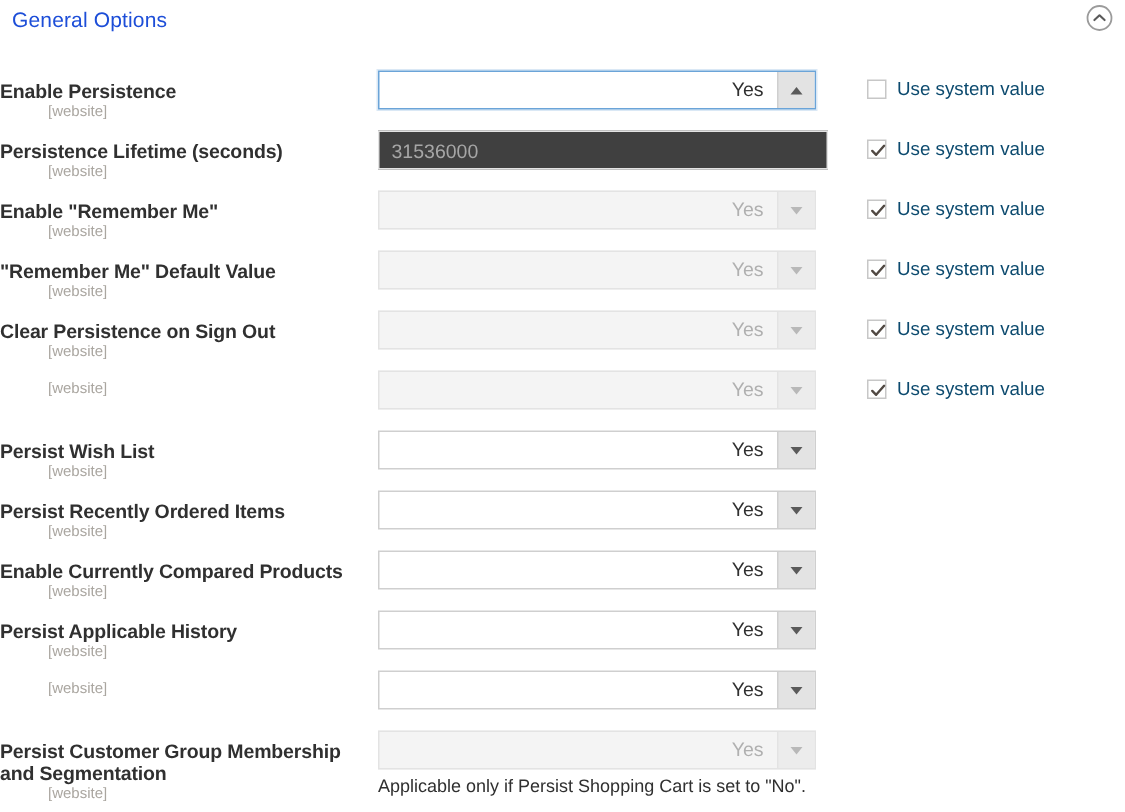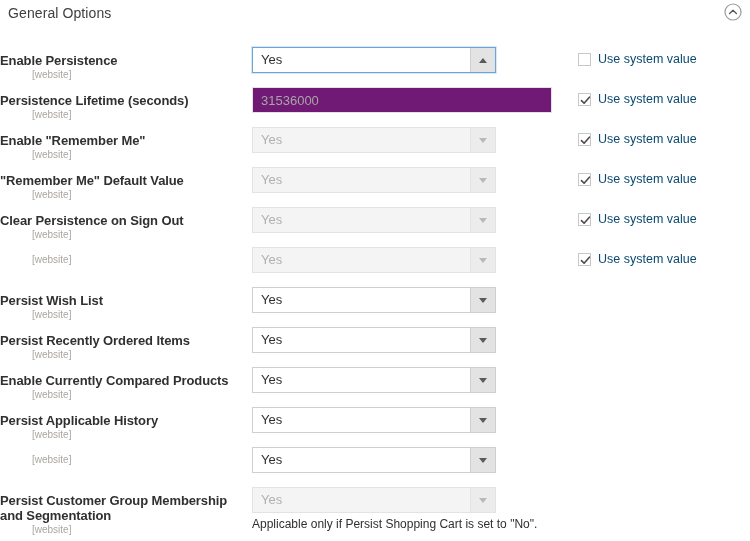--- a/index.html
+++ b/index.html
@@ -22,21 +22,21 @@
 
   
   .section-header {
     position: relative;
     height: 28px;
     padding: 4px 0 0 8px;
   }
   .section-title {
     font-size: 14px;
     font-weight: 400;
-    color: #404040;
+    color: #1d4ed8;
     letter-spacing: .1px;
     line-height: 18px;
   }
   .collapse-toggle {
     position: absolute;
     top: 2px;
     right: 7px;
     width: 20px;
     height: 20px;
     line-height: 0;
@@ -95,33 +95,34 @@
     background: #ffffff;
     font-family: "Liberation Sans", sans-serif;
     font-size: 13px;
     color: #303030;
     padding: 0 8px;
     line-height: 24px;
     outline: none;
   }
   .text-input:disabled,
   .text-input.is-disabled {
-    background: #701a75;
+    background: #404040;
     border-color: #e3e3e3;
     color: #a6a6a6;
   }
 
   
   .select {
     position: relative;
-    width: 244px;
+    width: 292px;
     height: 26px;
     border: 1px solid #cfcfcf;
     background: #ffffff;
     cursor: pointer;
+    text-align: right;
   }
   .select .select-value {
     display: block;
     padding: 0 34px 0 8px;
     font-size: 13px;
     line-height: 24px;
     color: #303030;
     white-space: nowrap;
     overflow: hidden;
   }

